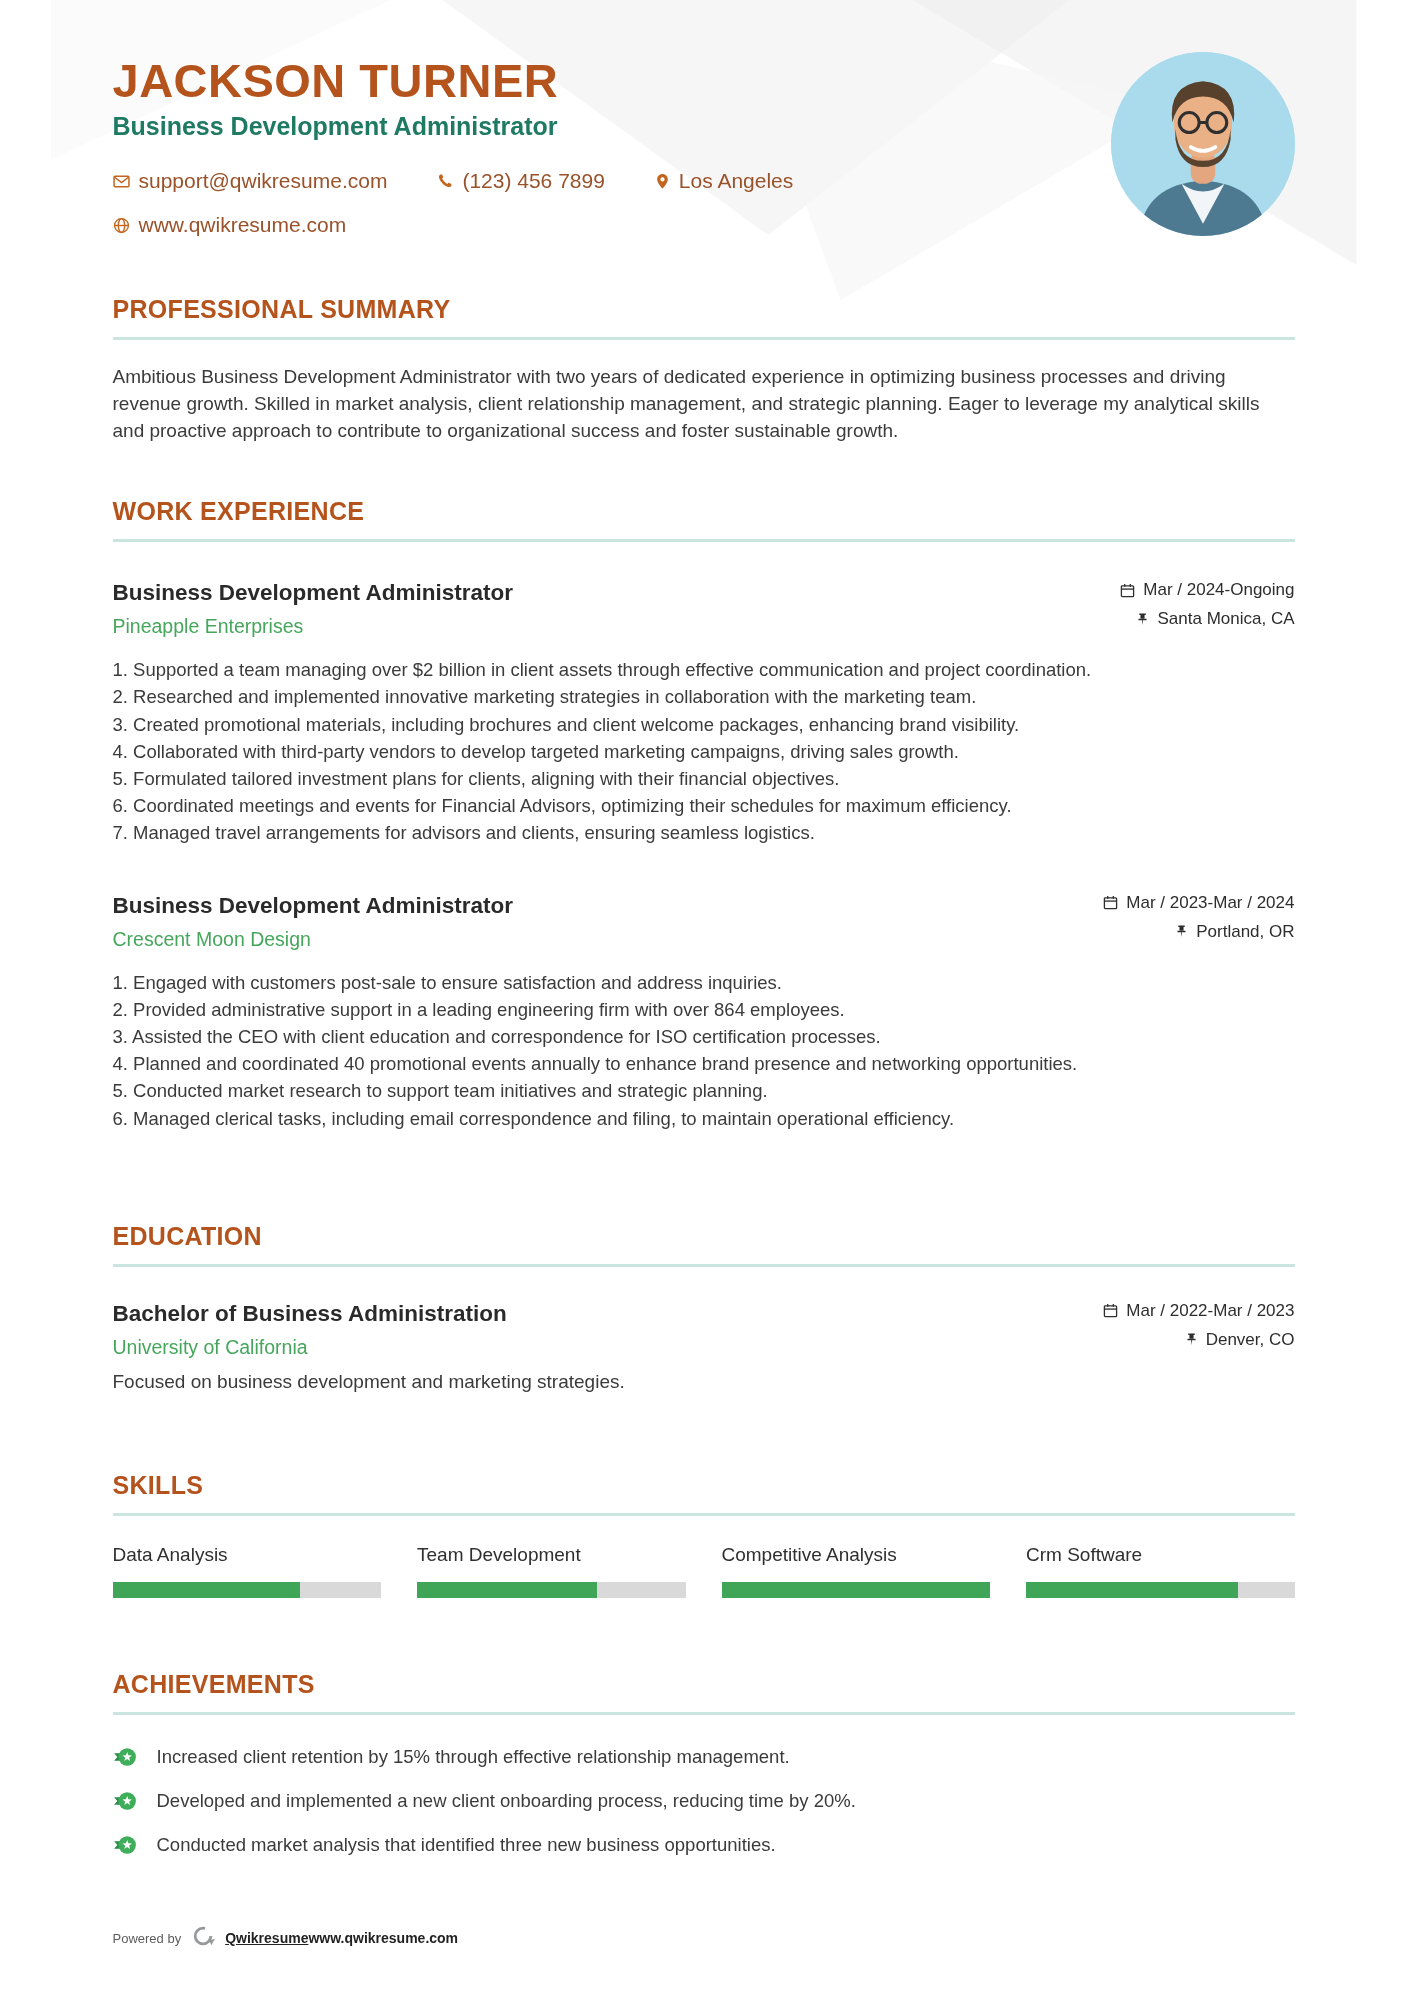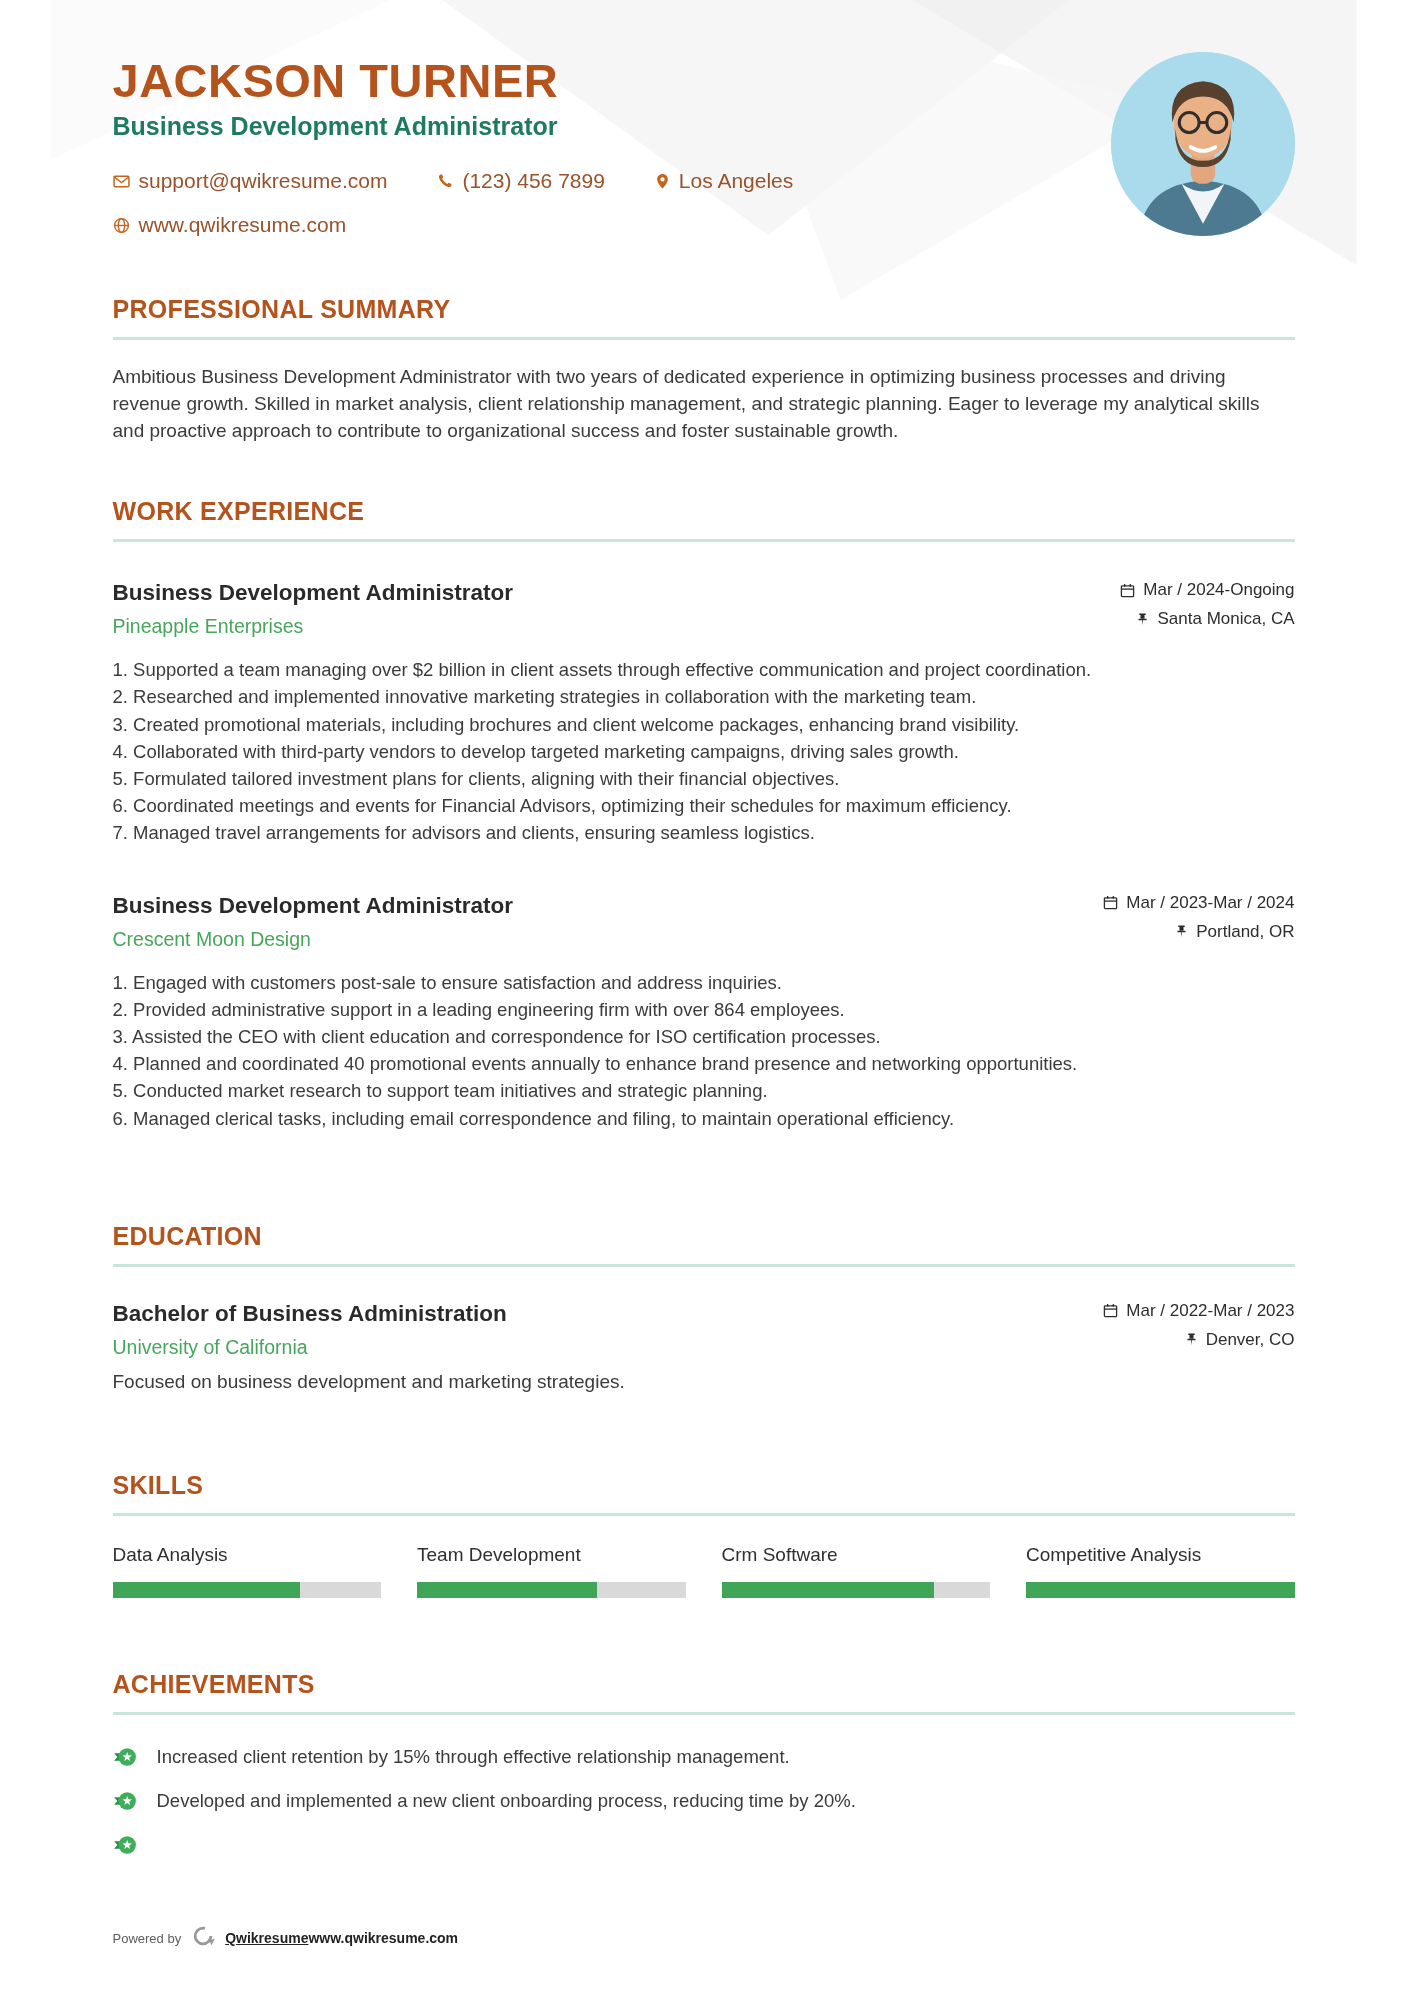--- a/index.html
+++ b/index.html
@@ -306,29 +306,29 @@
               <div class="bar-fill" style="width: 70%;"></div>
             </div>
         </div>
         <div class="skill">
           <div class="skill-name">Team Development</div>
           <div class="bar">
               <div class="bar-fill" style="width: 67%;"></div>
             </div>
         </div>
         <div class="skill">
+          <div class="skill-name">Competitive Analysis</div>
+          <div class="bar">
+              <div class="bar-fill" style="width: 100%;"></div>
+            </div>
+        </div>
+        <div class="skill">
           <div class="skill-name">Crm Software</div>
           <div class="bar">
               <div class="bar-fill" style="width: 79%;"></div>
-            </div>
-        </div>
-        <div class="skill">
-          <div class="skill-name">Competitive Analysis</div>
-          <div class="bar">
-              <div class="bar-fill" style="width: 100%;"></div>
             </div>
         </div>
       </div>
     </div>
 
     <div class="section" style="margin-top:72px;">
       <h2 class="sec-heading">ACHIEVEMENTS</h2>
       <div class="sec-line"></div>
 
       <div class="ach-list">
@@ -353,20 +353,21 @@
           <span class="ach-text">Developed and implemented a new client onboarding process, reducing time by 20%.</span>
         </div>
         <div class="ach-item">
           <span>
             <svg width="24" height="24" viewBox="0 0 22 22">
                 <path d="M1 7.5 L8.5 7.5 L8.5 14.5 L1 14.5 L4 11 Z" fill="#2c8c4b"></path>
                 <circle cx="13" cy="11" r="8" fill="#3fae5a"></circle>
                 <polygon points="13,6.5 14.12,9.46 17.28,9.61 14.81,11.59 15.64,14.64 13,12.9 10.36,14.64 11.19,11.59 8.72,9.61 11.88,9.46" fill="#ffffff"></polygon>
               </svg>
           </span>
+          <span class="ach-text">Conducted market analysis that identified three new business opportunities.</span>
         </div>
       </div>
     </div>
 
   </div>
 
   <div class="footer">
     <div class="footer-left">
       <span class="powered-by">Powered by</span>
       <span>

